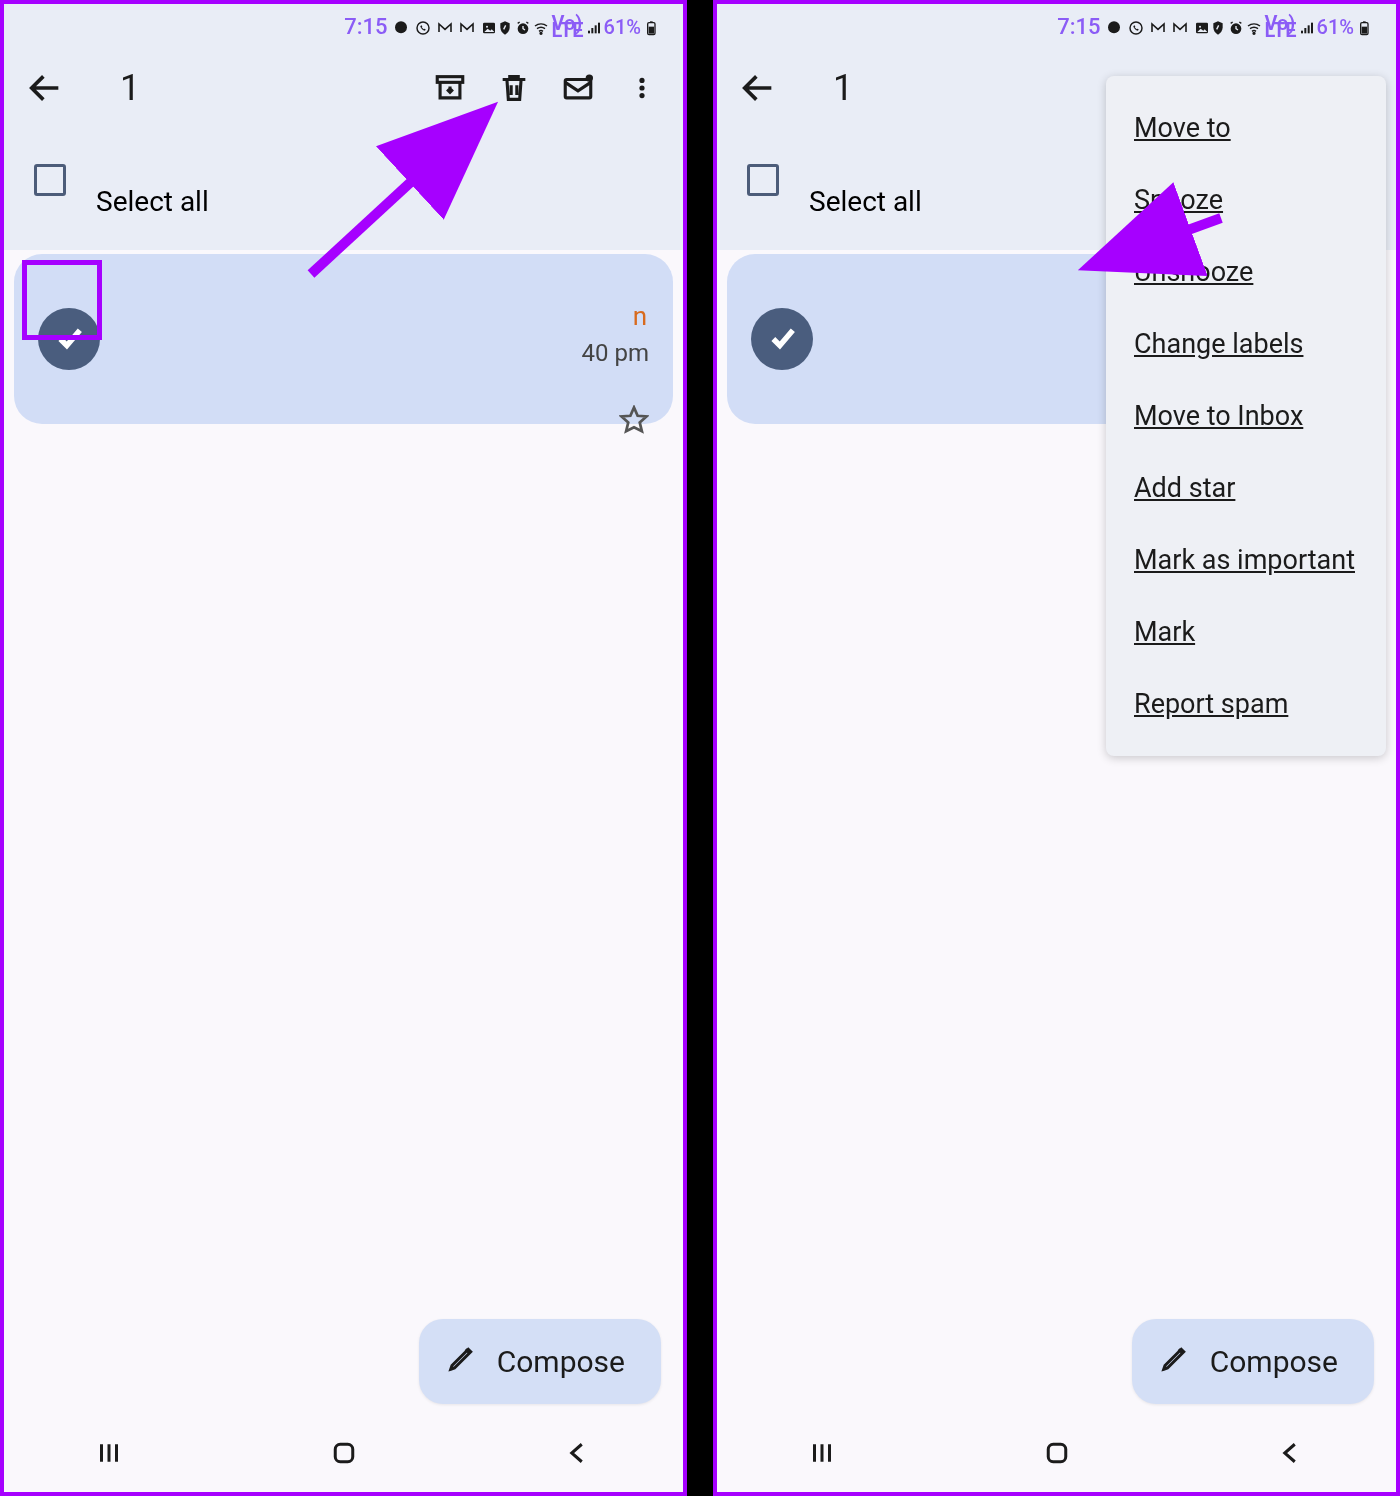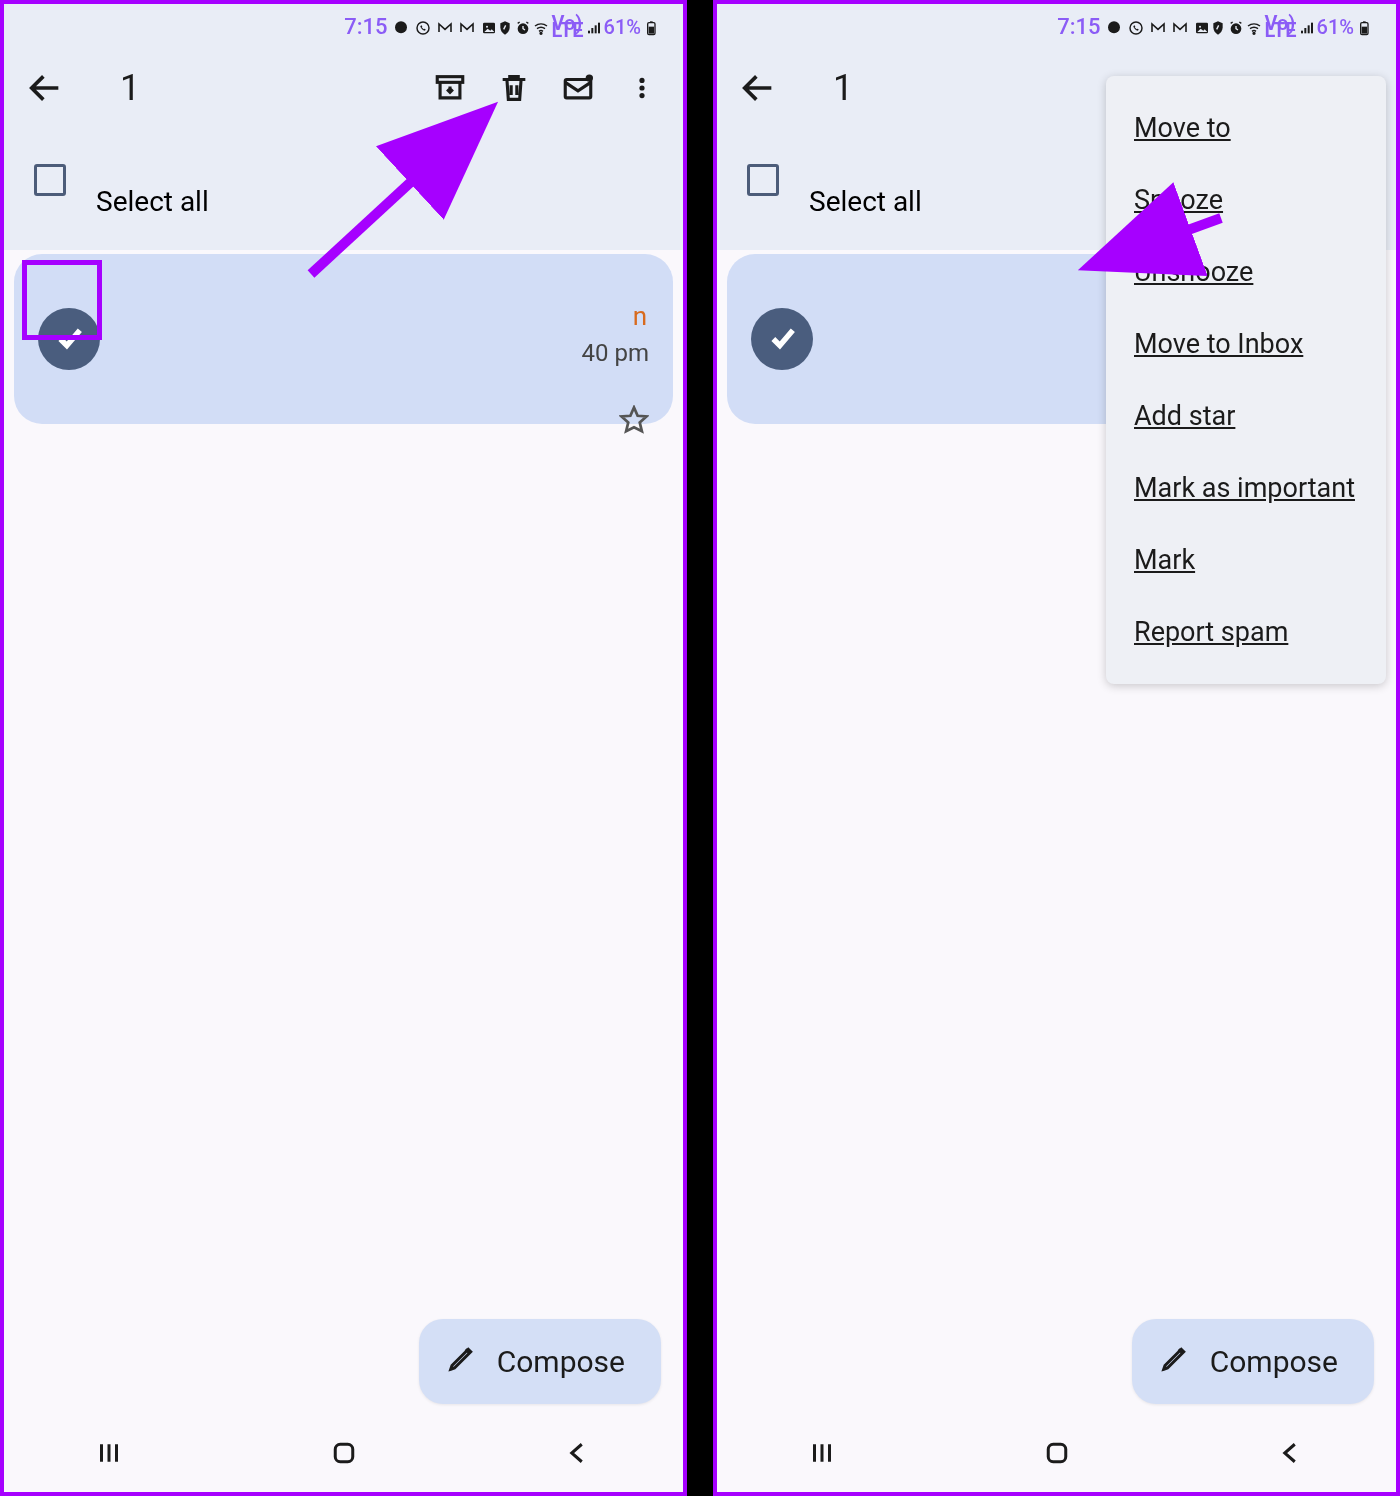--- a/index.html
+++ b/index.html
@@ -468,20 +468,21 @@
         </svg></span>
     <span><svg viewBox="0 0 24 24">
           <path d="M15 5l-8 7 8 7"></path>
         </svg></span>
   </div>
 
   <div class="dropdown">
     <div class="dropdown-item">Move to</div>
     <div class="dropdown-item">Snooze</div>
     <div class="dropdown-item">Unsnooze</div>
+    <div class="dropdown-item">Change labels</div>
     <div class="dropdown-item">Move to Inbox</div>
     <div class="dropdown-item">Add star</div>
     <div class="dropdown-item">Mark as important</div>
     <div class="dropdown-item">Mark</div>
     <div class="dropdown-item">Report spam</div>
   </div>
 
   <div class="arrow" style="left:374px; top:206px;">
     <svg width="140" height="70">
       <defs>

